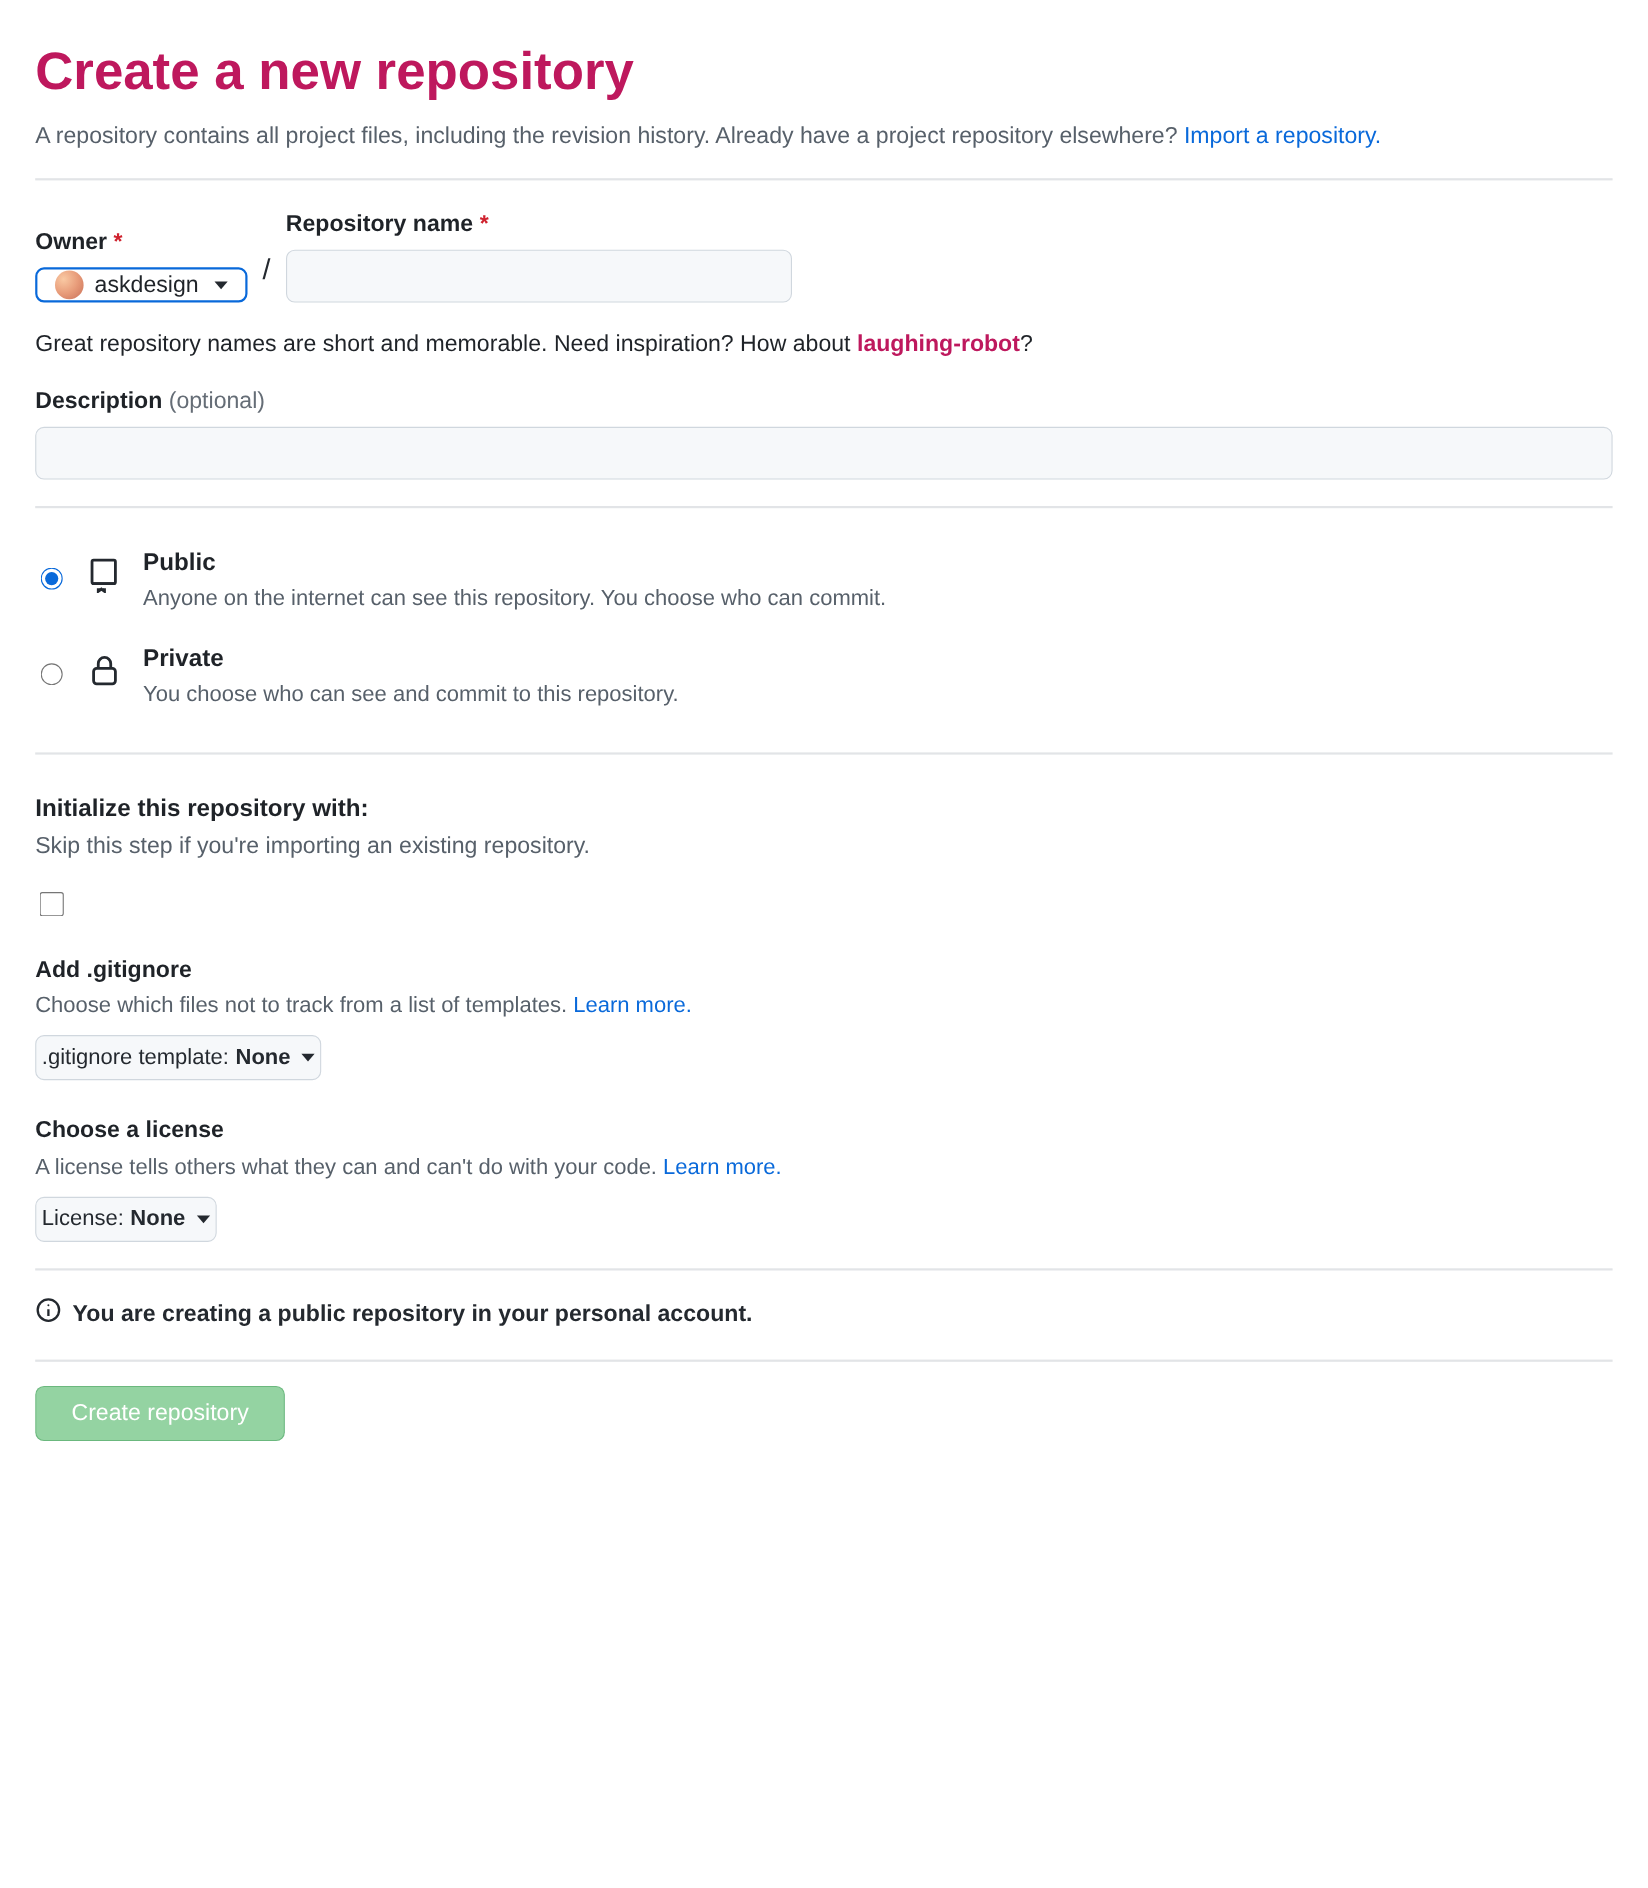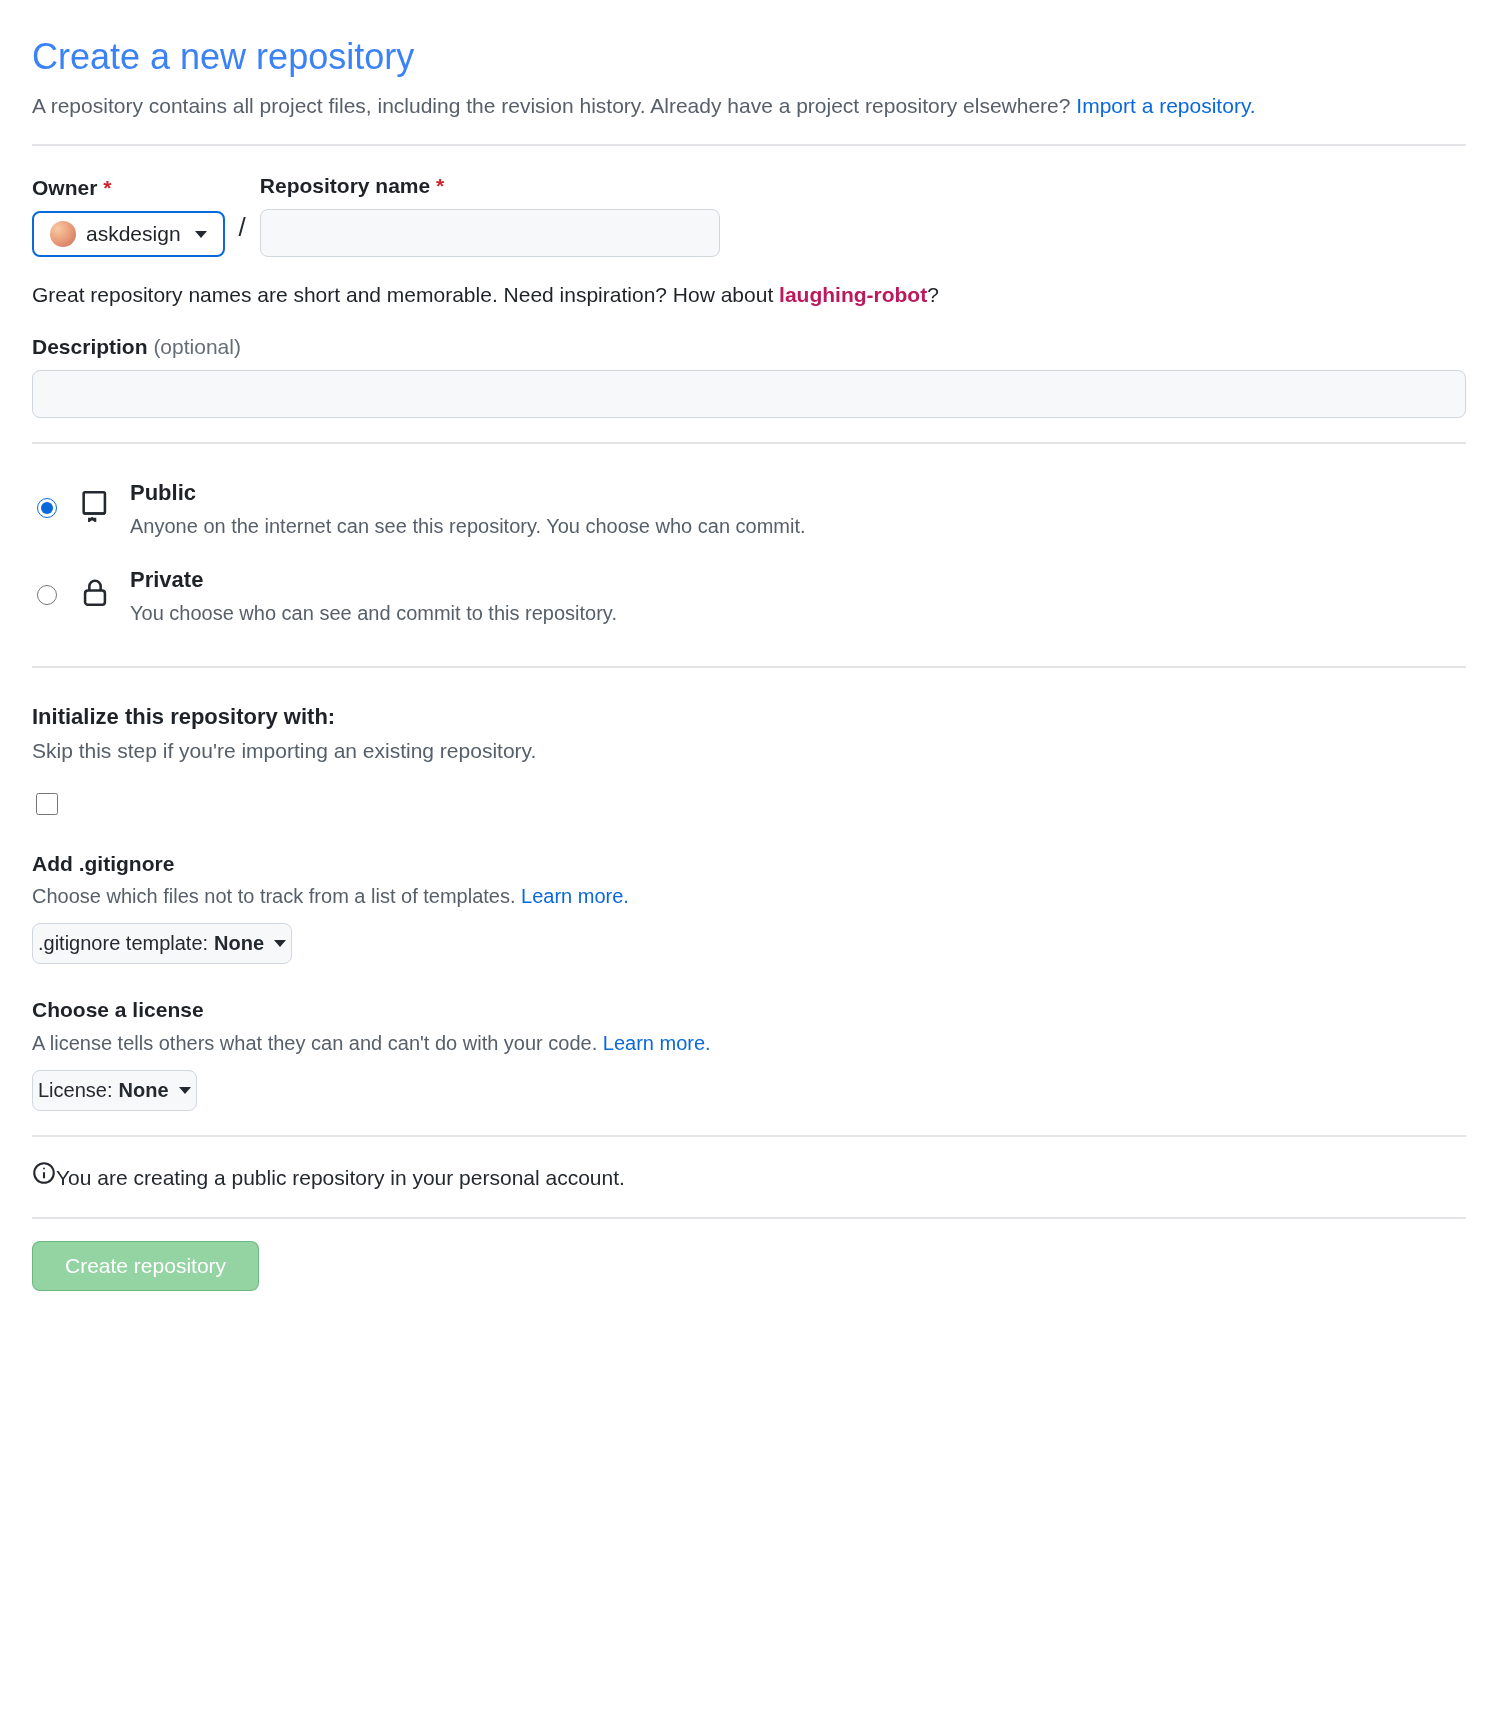--- a/index.html
+++ b/index.html
@@ -6,24 +6,24 @@
   body {
     margin: 0;
     padding: 30px 32px;
     font-family: -apple-system, BlinkMacSystemFont, "Segoe UI", Helvetica, Arial, sans-serif;
     color: #24292f;
     font-size: 20px;
     line-height: 1.5;
     background: #ffffff;
   }
   h1.page-title {
-    font-size: 36px;
-    font-weight: 400;
+    font-size: 48px;
+    font-weight: 700;
     margin: 0 0 6px 0;
-    color: #3b82f6;
+    color: #be185d;
   }
   .subtitle {
     font-size: 21px;
     color: #57606a;
     margin: 0 0 22px 0;
   }
   .link { color: #0969da; text-decoration: none; }
   hr.divider {
     border: none;
     border-top: 2px solid #e2e4e7;
@@ -47,21 +47,21 @@
     display: inline-flex;
     align-items: center;
     gap: 10px;
     padding: 8px 16px;
     border: 2px solid #0969da;
     border-radius: 8px;
     background: #ffffff;
     font-size: 21px;
     color: #1f2328;
     cursor: pointer;
-    height: 46px;
+    height: 32px;
   }
   .avatar {
     width: 26px; height: 26px; border-radius: 50%;
     background: radial-gradient(circle at 30% 30%, #f9c9a3, #e89c7a 50%, #c96f57);
     display: inline-block;
   }
   .caret-down {
     display: inline-block;
     width: 0; height: 0;
     border-left: 6px solid transparent;
@@ -158,24 +158,26 @@
     border-radius: 8px;
     background: #f6f8fa;
     font-size: 20px;
     color: #24292f;
     cursor: pointer;
     margin-top: 12px;
   }
   .dropdown-btn .bold-val { font-weight: 600; }
   .info-row {
     display: flex;
-    align-items: flex-end;
+    align-items: flex-start;
+    gap: 10px;
     padding: 24px 0;
     font-size: 21px;
     color: #24292f;
+    font-weight: bold;
   }
   .info-icon svg { width: 24px; height: 24px; }
   .submit-btn {
     display: inline-flex;
     align-items: center;
     justify-content: center;
     padding: 12px 32px;
     border: 1px solid rgba(31,136,61,0.35);
     border-radius: 8px;
     background: #94d3a2;

